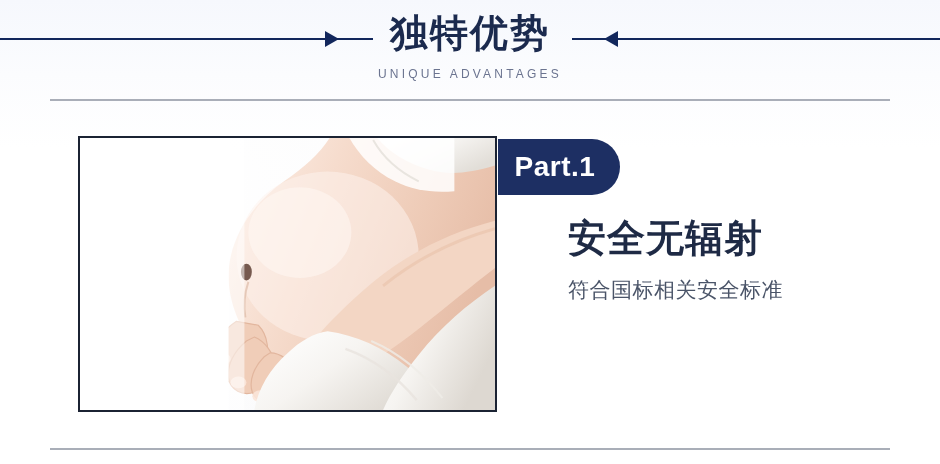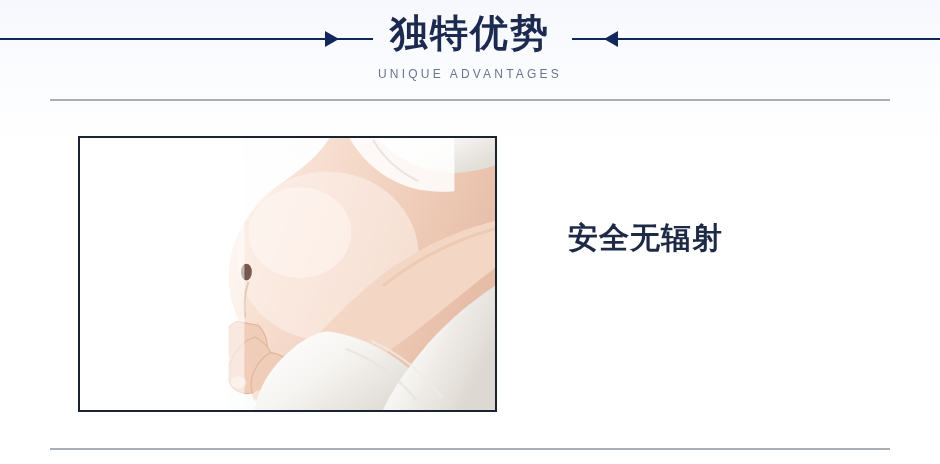--- a/index.html
+++ b/index.html
@@ -122,21 +122,21 @@
   }
 
   
   .copy {
     position: absolute;
     left: 568px;
     top: 218px;
     width: 340px;
   }
   .copy-heading {
-    font-size: 30px;
+    font-size: 38px;
     font-weight: bold;
     color: #1e2a45;
     letter-spacing: 1px;
     line-height: 40px;
     white-space: nowrap;
   }
   .copy-lines { margin-top: 14px; }
   .copy-line {
     font-size: 21px;
     font-weight: normal;
@@ -240,20 +240,22 @@
       <path d="M419 150 C392 168 364 192 342 220 C326 240 314 258 306 276
                L419 276 Z" fill="url(#skirtG)"></path>
       <path d="M268 214 C296 224 320 242 340 266" stroke="#e8e4de" stroke-width="2.5" fill="none" opacity="0.8"></path>
       <path d="M294 206 C322 218 346 238 366 264" stroke="#efece7" stroke-width="2" fill="none" opacity="0.8"></path>
 
       <rect x="0" y="0" width="150" height="276" fill="#ffffff"></rect>
       <rect x="140" y="0" width="26" height="276" fill="#ffffff" opacity="0.55"></rect>
     </svg>
   </div>
 
+  <div class="part-badge">Part.1</div>
 
   <div class="copy">
     <div class="copy-heading">安全无辐射</div>
     <div class="copy-lines">
+      <div class="copy-line">符合国标相关安全标准</div>
     </div>
   </div>
 
 </div>
 
 </body></html>

